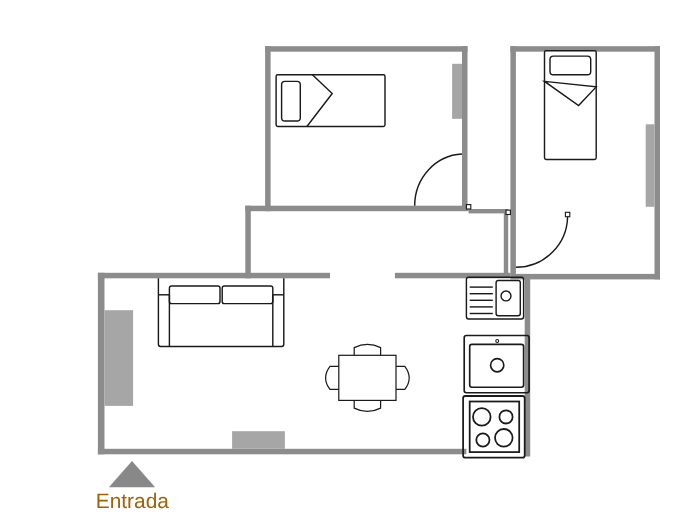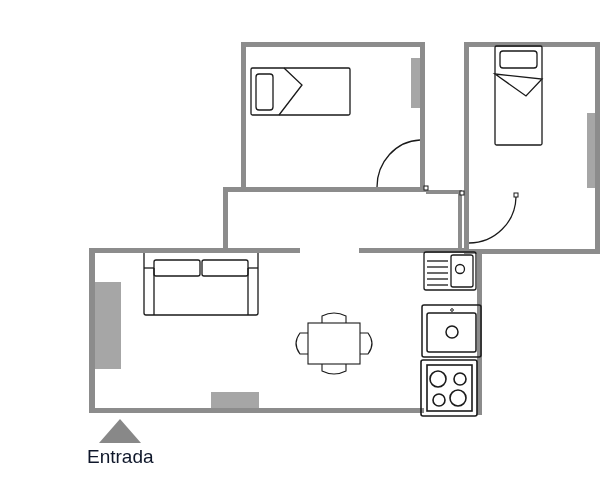--- a/index.html
+++ b/index.html
@@ -1,18 +1,18 @@
 <!DOCTYPE html>
 <html><head>
   <meta charset="utf-8">
   <style>
     html, body { margin: 0; padding: 0; background: #ffffff; }
     body { width: 614px; height: 480px; overflow: hidden; position: relative; font-family: "Liberation Sans", sans-serif; }
     #plan { position: absolute; left: 0; top: 0; }
-    .entry-label { position: absolute; left: 87px; top: 446px; font-size: 19px; color: #0f172a; font-family: "Liberation Sans", sans-serif; }
+    .entry-label { position: absolute; left: 87px; top: 446px; font-size: 19px; color: #a16207; font-family: "Liberation Sans", sans-serif; }
   </style>
 </head>
 <body>
 
 <svg id="plan" width="614" height="480" viewBox="0 0 614 480" xmlns="http://www.w3.org/2000/svg">
   <g fill="#8c8c8c">
 
     <rect x="241" y="42" width="184" height="5"></rect>
     <rect x="241" y="42" width="5" height="150"></rect>
     <rect x="420" y="42" width="5" height="148"></rect>

